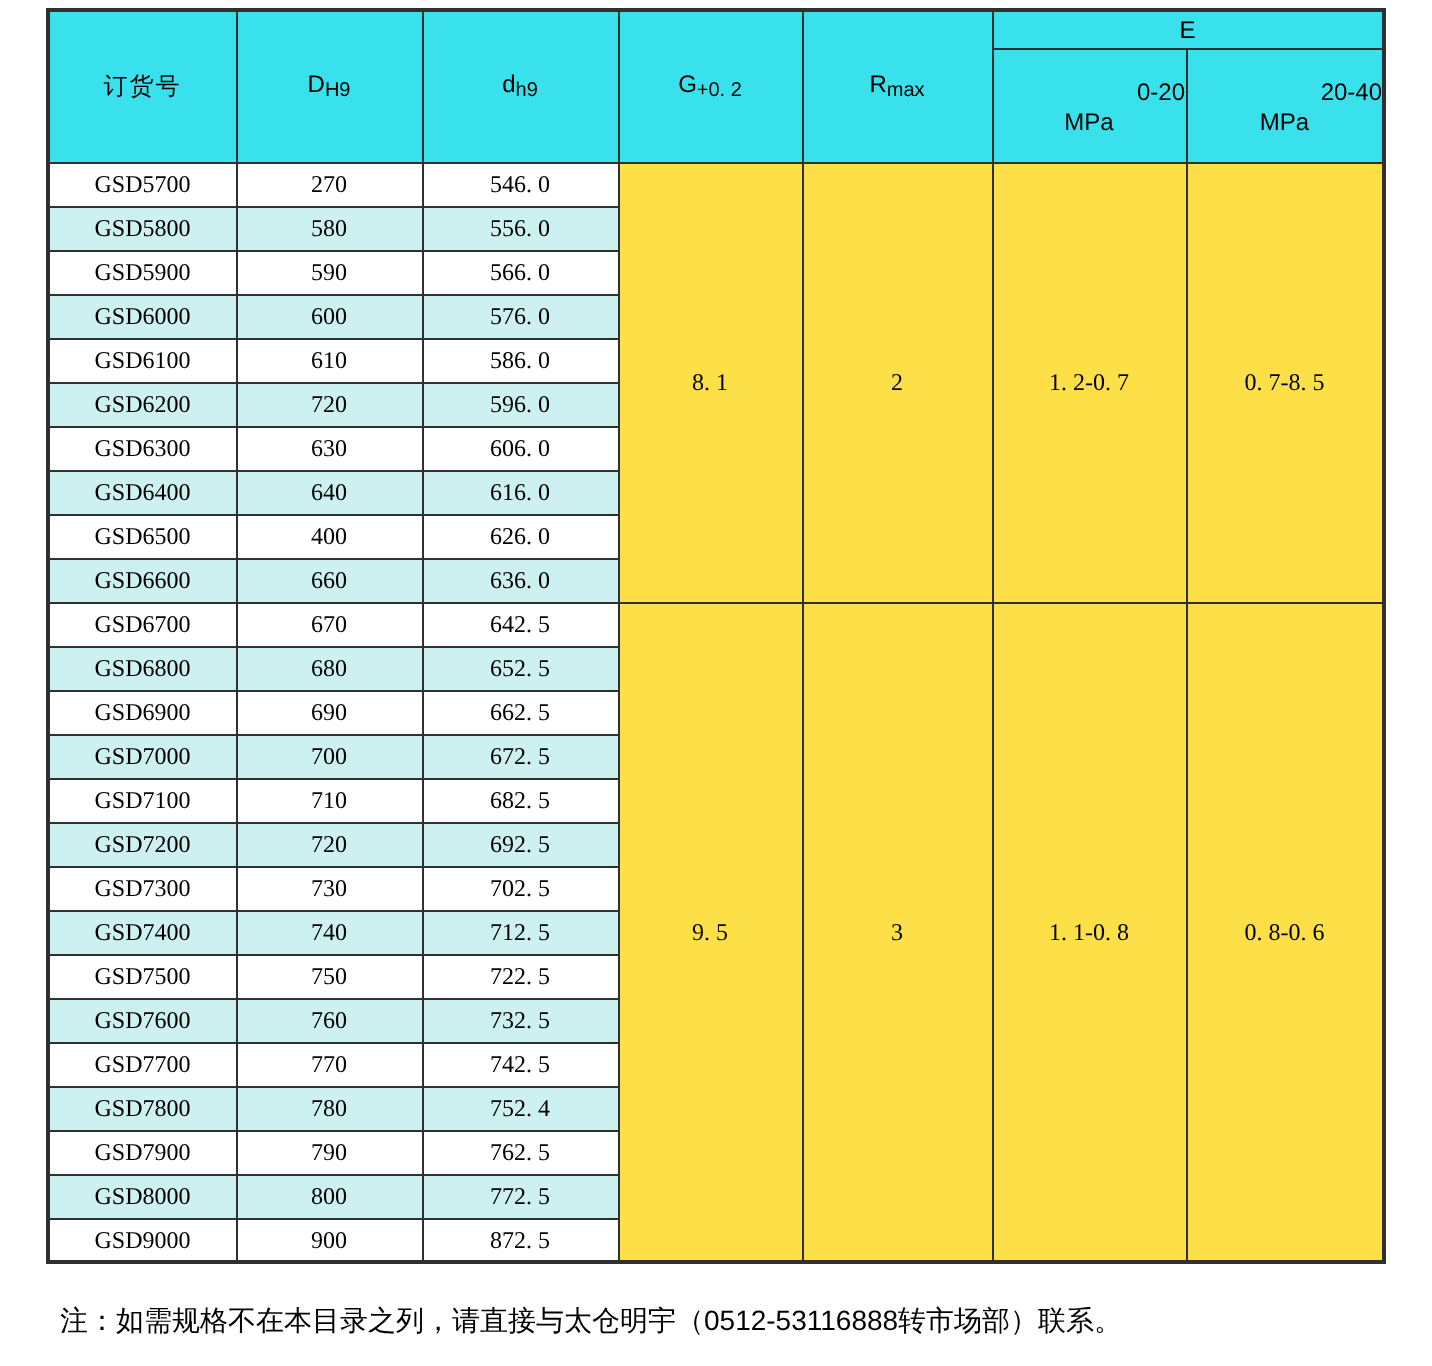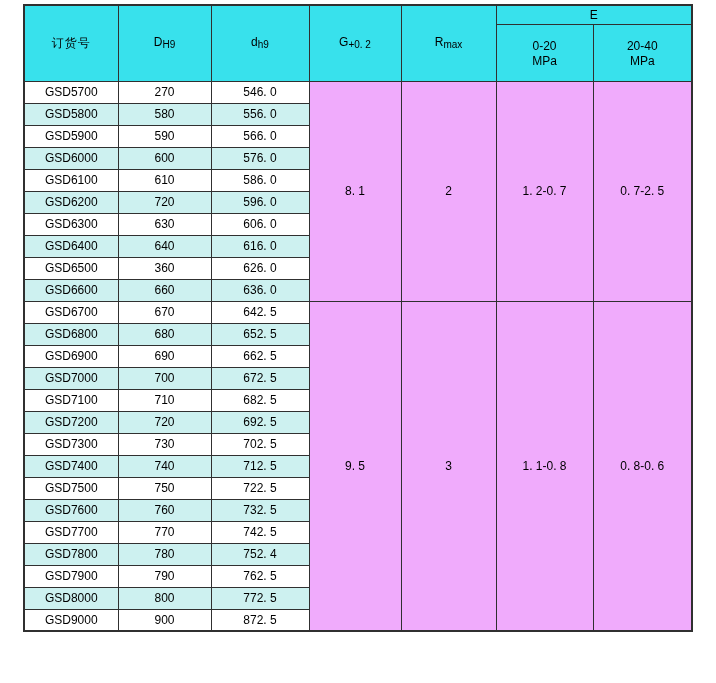--- a/index.html
+++ b/index.html
@@ -43,26 +43,26 @@
   thead tr.hdr-sub { height: 57px; }
   th.h-order { font-size: 16px; letter-spacing: 1px; }
   th.h-sym { font-size: 15px; }
   th.h-sym sub {
     font-size: 10px;
     vertical-align: -2px;
     letter-spacing: 0;
   }
   th.h-e { font-size: 14px; }
   th.h-mpa { font-size: 13px; }
-  th.h-mpa .l1 { margin-top: 2px; }
+  th.h-mpa .l1 { margin-top: 2px; text-align: right; }
   th.h-mpa .l2 { margin-top: 3px; }
-  tbody tr { height: 22px; }
+  tbody tr { height: 22px; font-family: Liberation Serif, serif; }
   tbody td { background: #ffffff; }
   tbody tr.stripe td { background: #cdf1f0; }
-  tbody td.merged { background: #f0abfc; font-size: 12px; }
+  tbody td.merged { background: #fde047; font-size: 12px; }
   .footer-note {
     position: absolute;
     left: 30px;
     top: 652px;
     font-size: 14px;
     color: #000000;
     white-space: nowrap;
   }
 </style>
 </head>
@@ -101,21 +101,21 @@
       </tr>
     </thead>
     <tbody>
         <tr>
           <td>GSD5700</td>
           <td>270</td>
           <td>546. 0</td>
           <td rowspan="10" class="merged">8. 1</td>
           <td rowspan="10" class="merged">2</td>
           <td rowspan="10" class="merged">1. 2-0. 7</td>
-          <td rowspan="10" class="merged">0. 7-2. 5</td>
+          <td rowspan="10" class="merged">0. 7-8. 5</td>
         </tr>
         <tr class="stripe">
           <td>GSD5800</td>
           <td>580</td>
           <td>556. 0</td>
         </tr>
         <tr>
           <td>GSD5900</td>
           <td>590</td>
           <td>566. 0</td>
@@ -140,21 +140,21 @@
           <td>630</td>
           <td>606. 0</td>
         </tr>
         <tr class="stripe">
           <td>GSD6400</td>
           <td>640</td>
           <td>616. 0</td>
         </tr>
         <tr>
           <td>GSD6500</td>
-          <td>360</td>
+          <td>400</td>
           <td>626. 0</td>
         </tr>
         <tr class="stripe">
           <td>GSD6600</td>
           <td>660</td>
           <td>636. 0</td>
         </tr>
         <tr>
           <td>GSD6700</td>
           <td>670</td>
@@ -230,14 +230,15 @@
           <td>772. 5</td>
         </tr>
         <tr>
           <td>GSD9000</td>
           <td>900</td>
           <td>872. 5</td>
         </tr>
       </tbody>
   </table>
 
+  <div class="footer-note">注：如需规格不在本目录之列，请直接与太仓明宇（0512-53116888转市场部）联系。</div>
 
 </div>
 
 </body></html>

